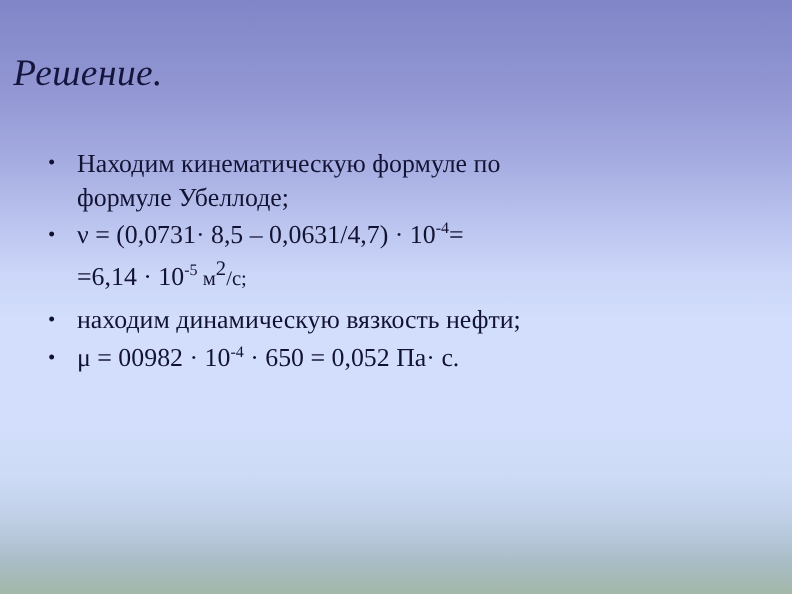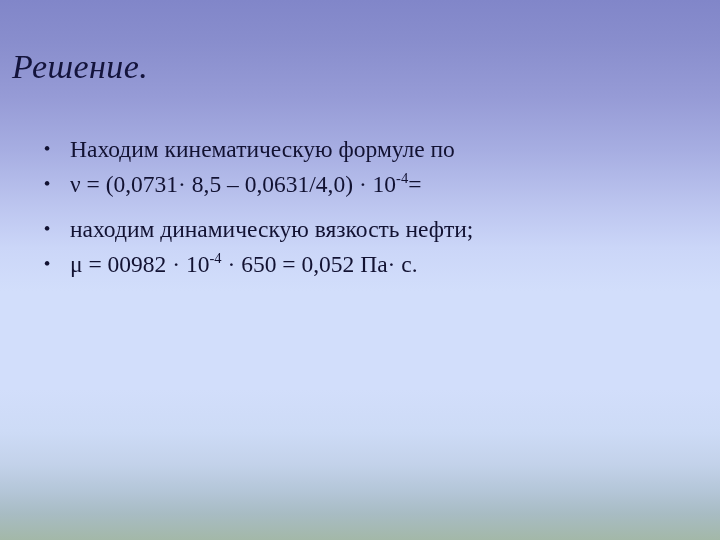--- a/index.html
+++ b/index.html
@@ -111,30 +111,34 @@
 <div class="slide">
 
   <div class="slide-title">Решение.</div>
 
   <div class="body-block">
 
     <div class="bullet-row">
       <span class="bullet-dot">•</span>
       <span class="bullet-text">Находим кинематическую формуле по</span>
     </div>
+    <div class="cont-row">
+      <span>формуле Убеллоде;</span>
+    </div>
 
     <div class="gap-xs"></div>
 
     <div class="bullet-row">
       <span class="bullet-dot">•</span>
-      <span class="bullet-text"><span class="nb">ν = (0,0731· 8,5 – 0,0631/4,0) · 10</span><sup>-4</sup><span>=</span></span>
+      <span class="bullet-text"><span class="nb">ν = (0,0731· 8,5 – 0,0631/4,7) · 10</span><sup>-4</sup><span>=</span></span>
     </div>
 
     <div class="gap-sm"></div>
 
+    <div class="cont-row"><span>=6,14 · 10</span><sup>-5</sup><span class="unit"> м</span><sup class="unit">2</sup><span class="unit">/с;</span></div>
 
     <div class="gap-sm"></div>
 
     <div class="bullet-row">
       <span class="bullet-dot">•</span>
       <span class="bullet-text">находим динамическую вязкость нефти;</span>
     </div>
 
     <div class="gap-xs"></div>
 

